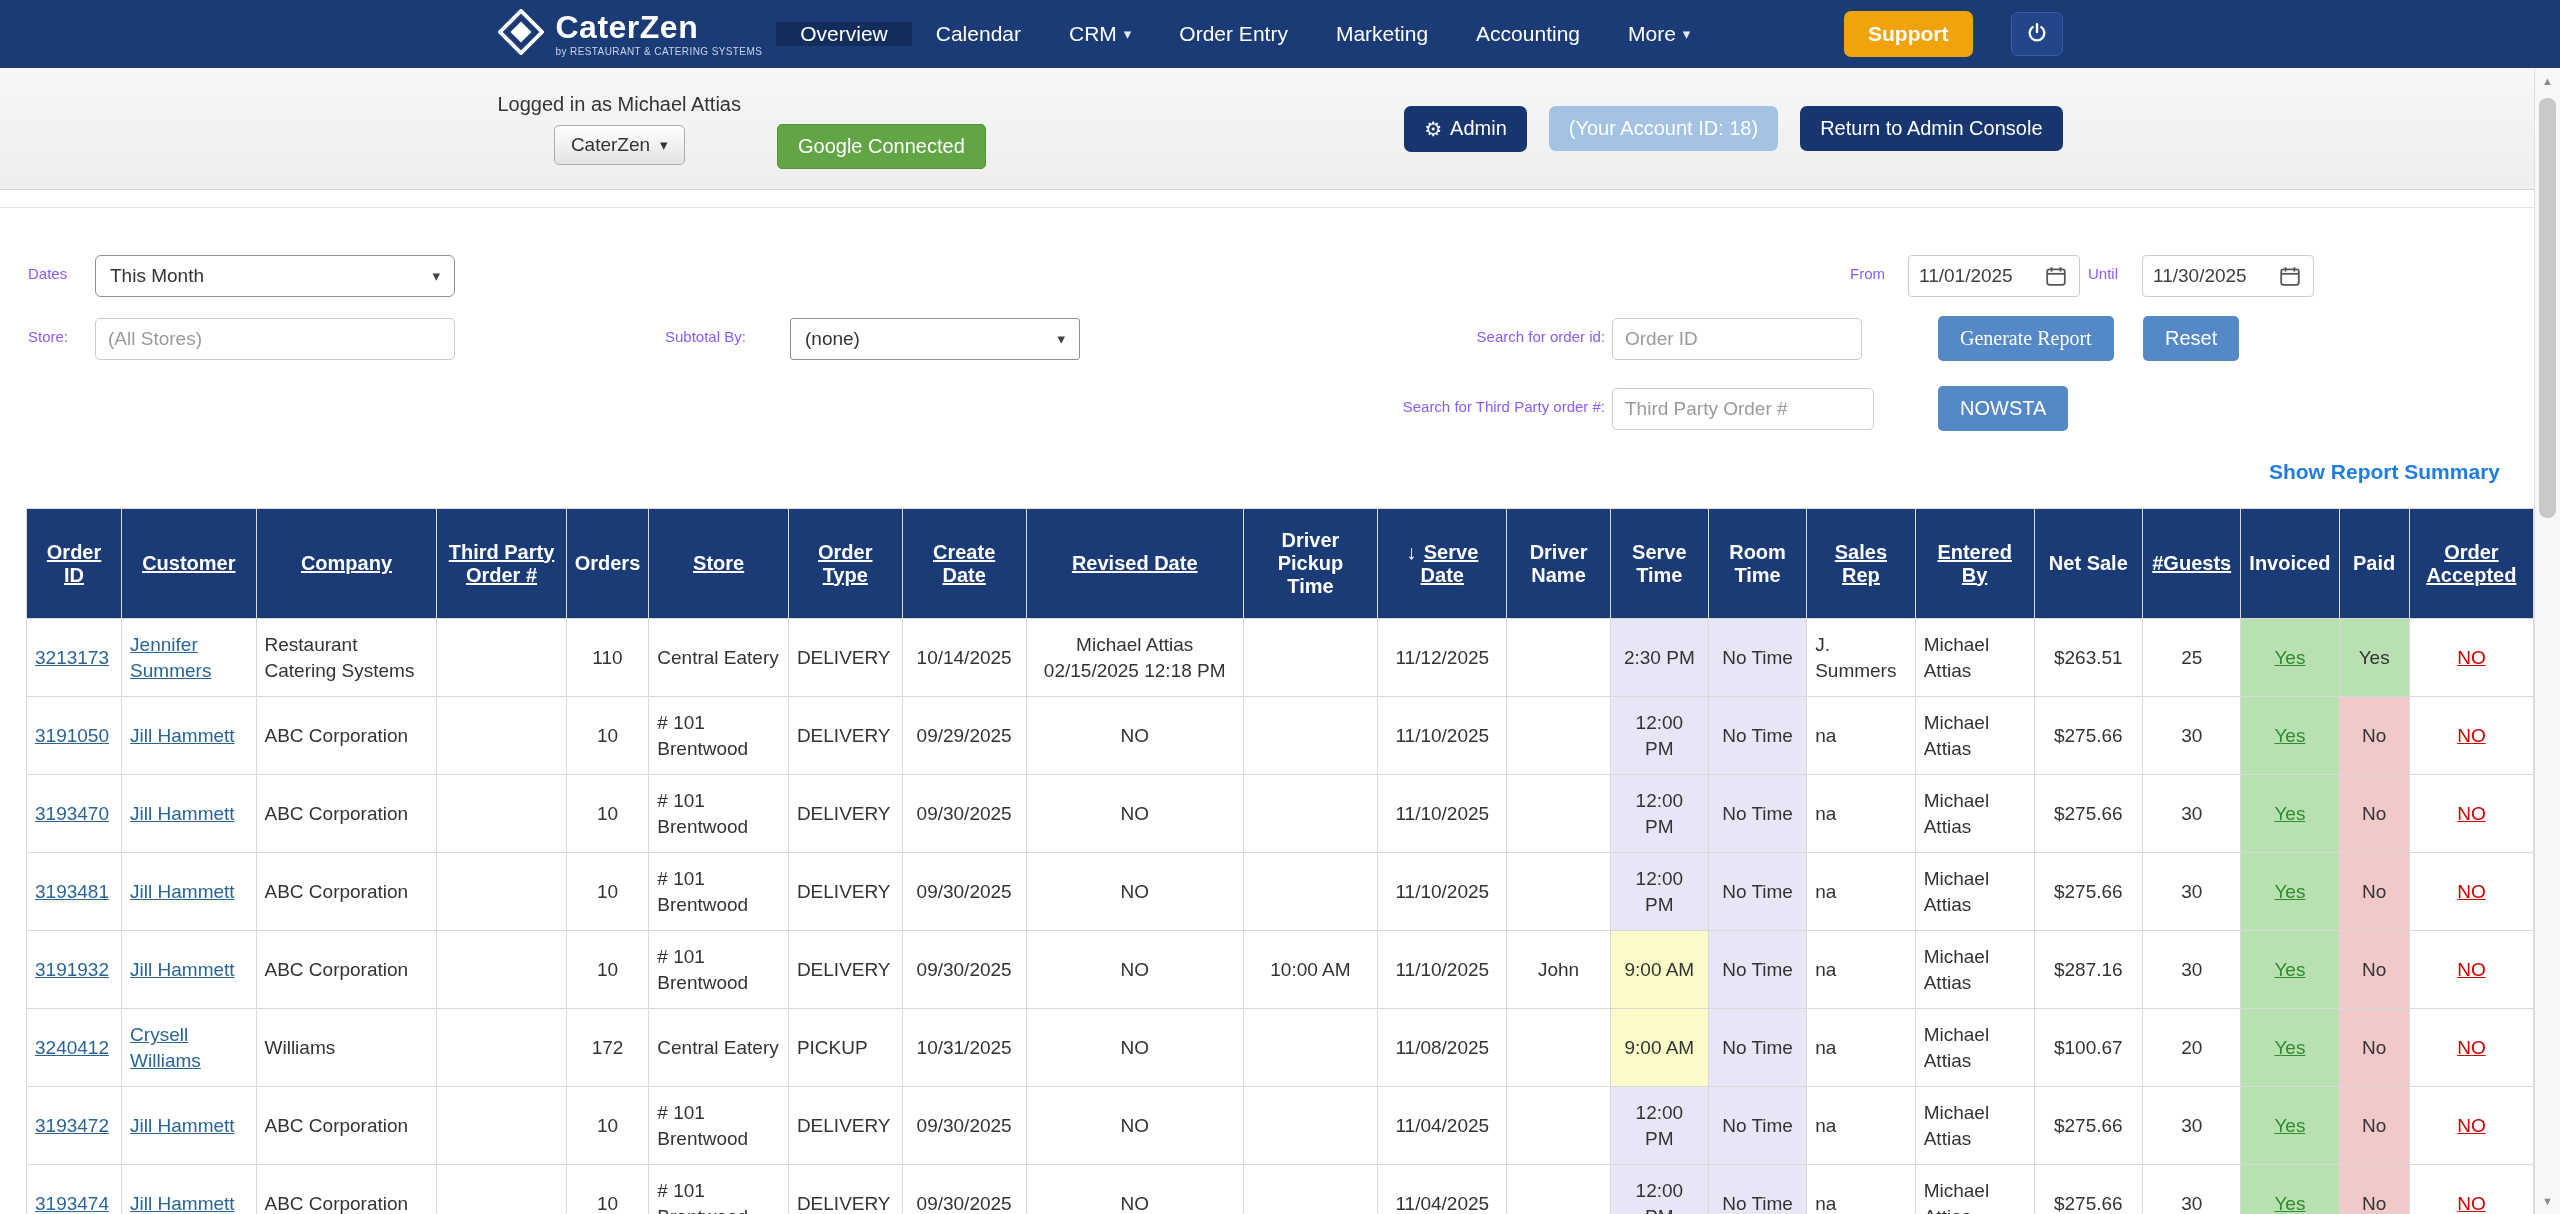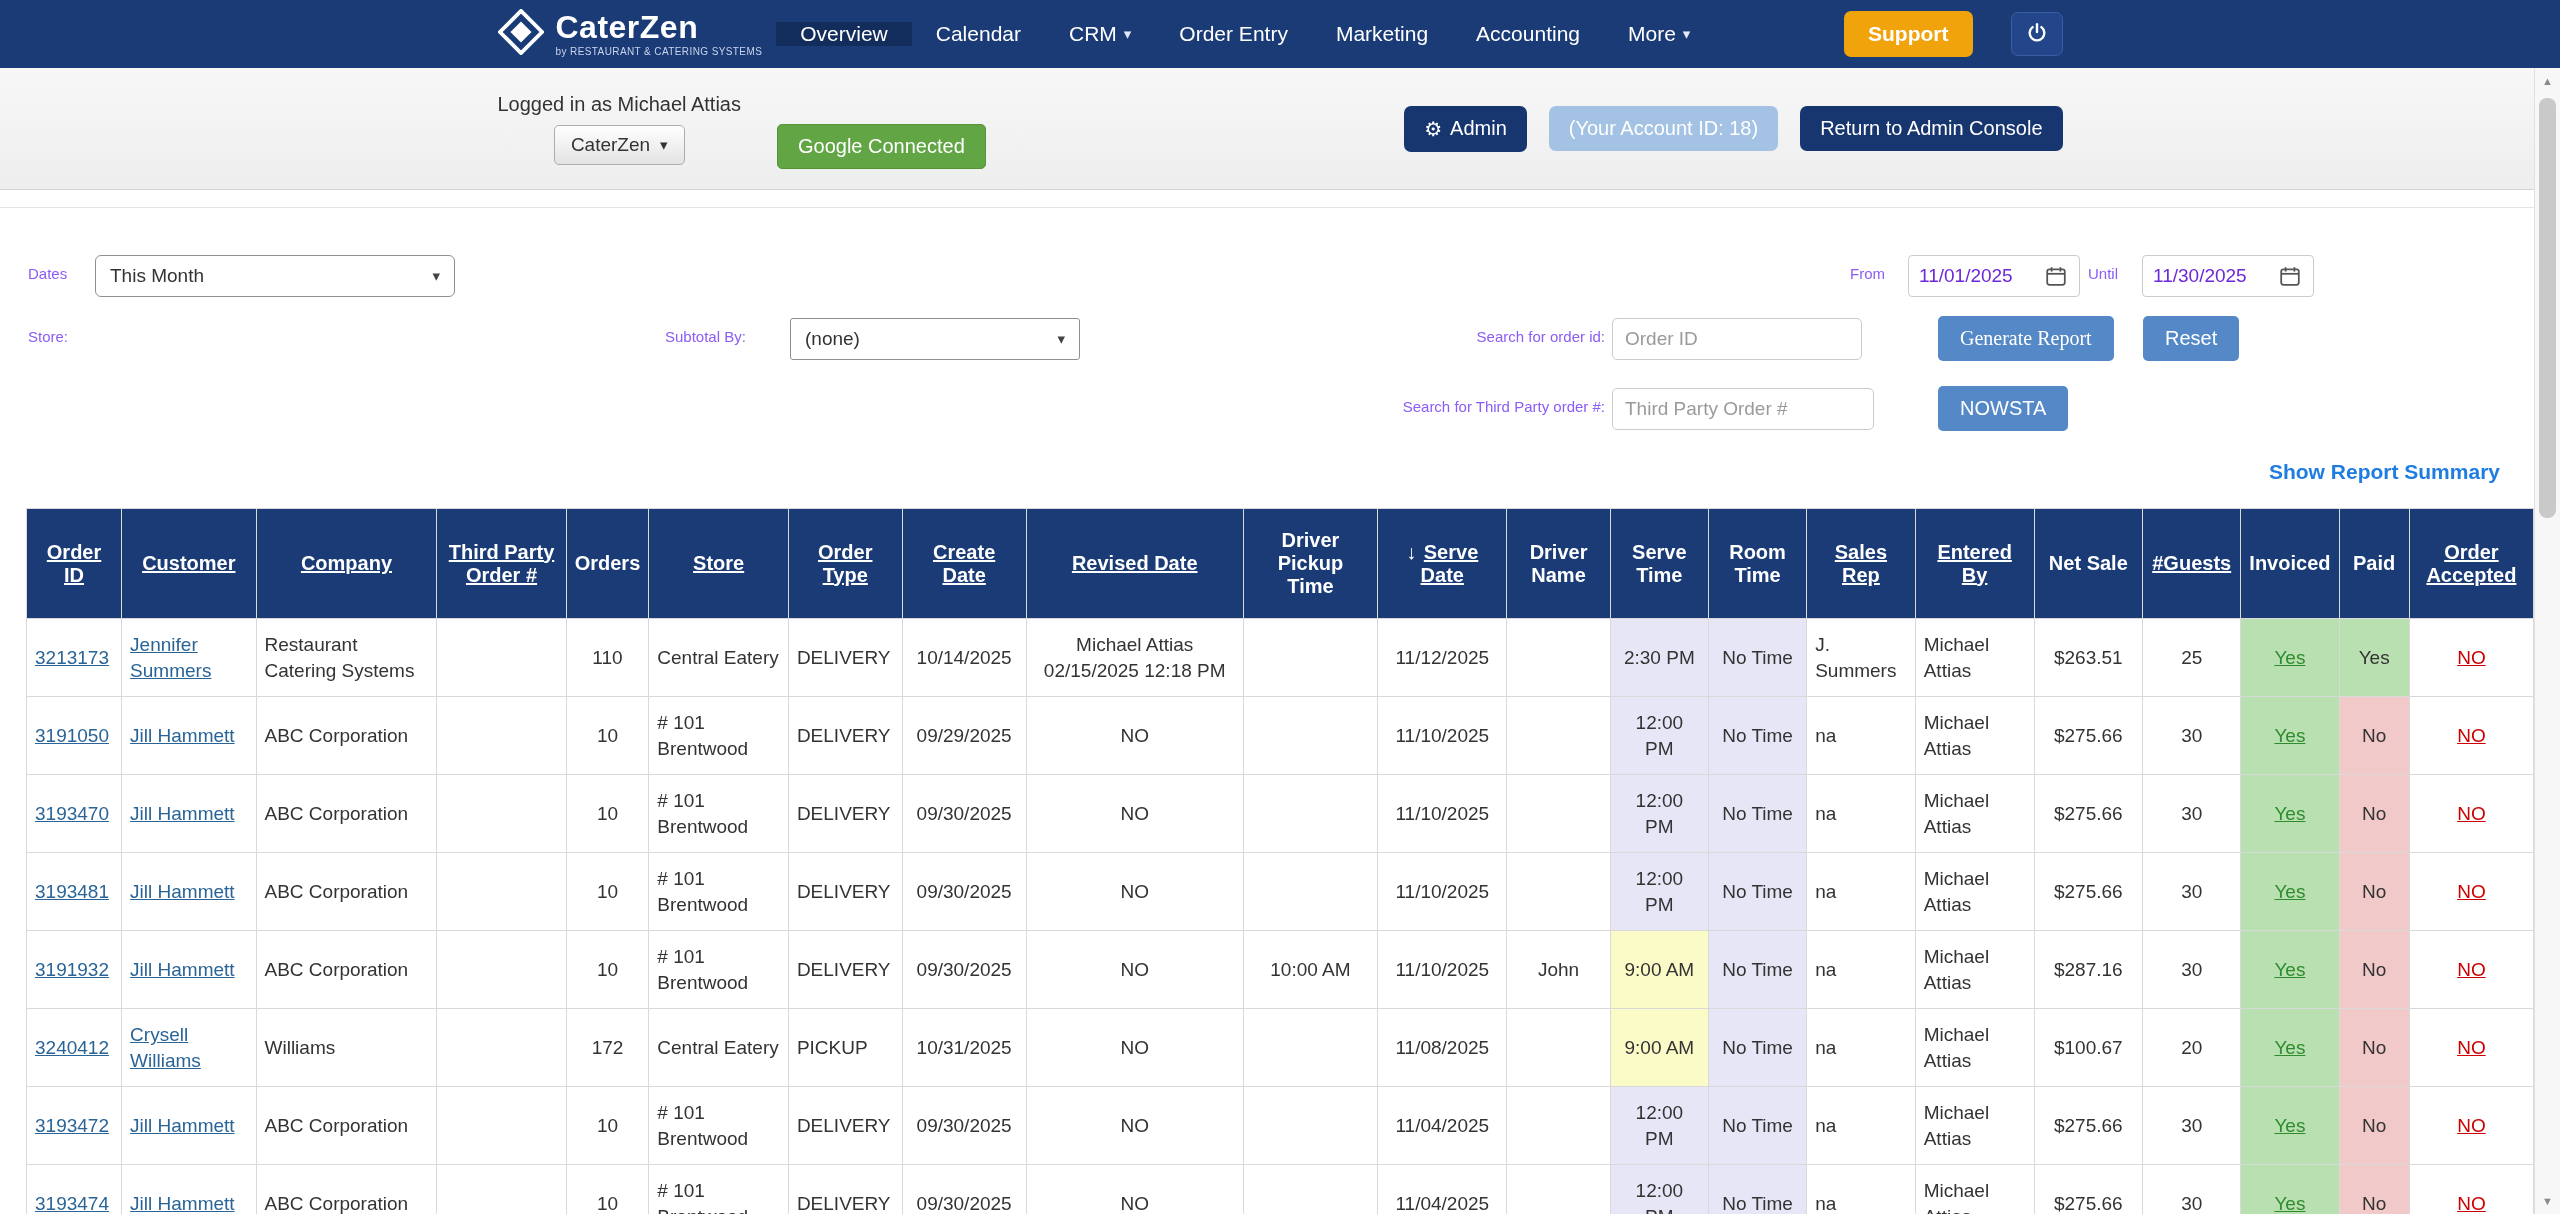--- a/index.html
+++ b/index.html
@@ -50,21 +50,21 @@
   .select-box { position: absolute; height: 42px; background: #fff; border: 1px solid #8f8f8f;
     border-radius: 3px; display: flex; align-items: center; padding: 0 14px; font-size: 19px;
     color: #333; cursor: pointer; }
   .sel-caret { margin-left: auto; color: #444; font-size: 15px; }
   .text-input { position: absolute; height: 42px; border: 1px solid #ccc; border-radius: 5px;
     padding: 0 12px; font-size: 19px; color: #444; background: #fff; }
   .text-input::placeholder { color: #9a9a9a; }
   .date-group { position: absolute; height: 42px; border: 1px solid #ccc; border-radius: 4px;
     display: flex; align-items: center; background: #fff; width: 172px; }
   .date-input { border: none; outline: none; width: 126px; height: 38px; padding: 12px 10px;
-    font-size: 19px; color: #6d28d9; background: transparent; }
+    font-size: 19px; color: #404040; background: transparent; }
   .cal-btn { width: 42px; height: 100%; display: flex; align-items: center; justify-content: center;
     cursor: pointer; }
   .btn-blue { position: absolute; background: #5588c7; color: #fff; font-size: 20px; border: none;
     border-radius: 5px; padding: 11px 22px; cursor: pointer; }
   .summary-link { position: absolute; right: 60px; top: 252px; color: #1f7ce0; font-size: 21px;
     font-weight: bold; text-decoration: none; cursor: pointer; }
 
   
   .table-wrap { margin: 0 26px; }
   table { border-collapse: collapse; width: 2508px; table-layout: fixed; }
@@ -198,20 +198,21 @@
       <svg width="22" height="22" viewBox="0 0 20 20">
           <rect x="2" y="4" width="16" height="14" rx="2" fill="none" stroke="#555" stroke-width="1.6"></rect>
           <line x1="2" y1="8" x2="18" y2="8" stroke="#555" stroke-width="1.6"></line>
           <line x1="6" y1="2" x2="6" y2="6" stroke="#555" stroke-width="1.6"></line>
           <line x1="14" y1="2" x2="14" y2="6" stroke="#555" stroke-width="1.6"></line>
         </svg>
     </span>
   </div>
 
   <div class="flabel" style="left:28px; top:120px;">Store:</div>
+  <input class="text-input" style="left: 95px; top: 110px; width: 360px;" placeholder="(All Stores)">
 
   <div class="flabel" style="left:665px; top:120px;">Subtotal By:</div>
   <div class="select-box" style="left:790px; top:110px; width:290px;">
     <span>(none)</span>
     <span class="sel-caret">▾</span>
   </div>
 
   <div class="flabel" style="left:1330px; top:120px; width:275px; text-align:right;">Search for order id:</div>
   <input class="text-input" style="left: 1612px; top: 110px; width: 250px;" placeholder="Order ID">
 

